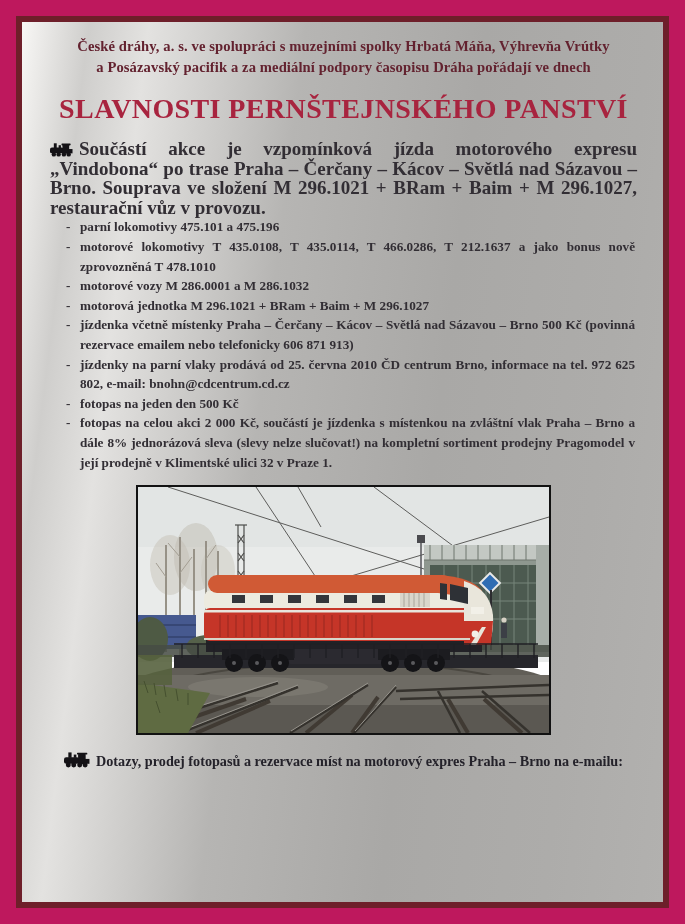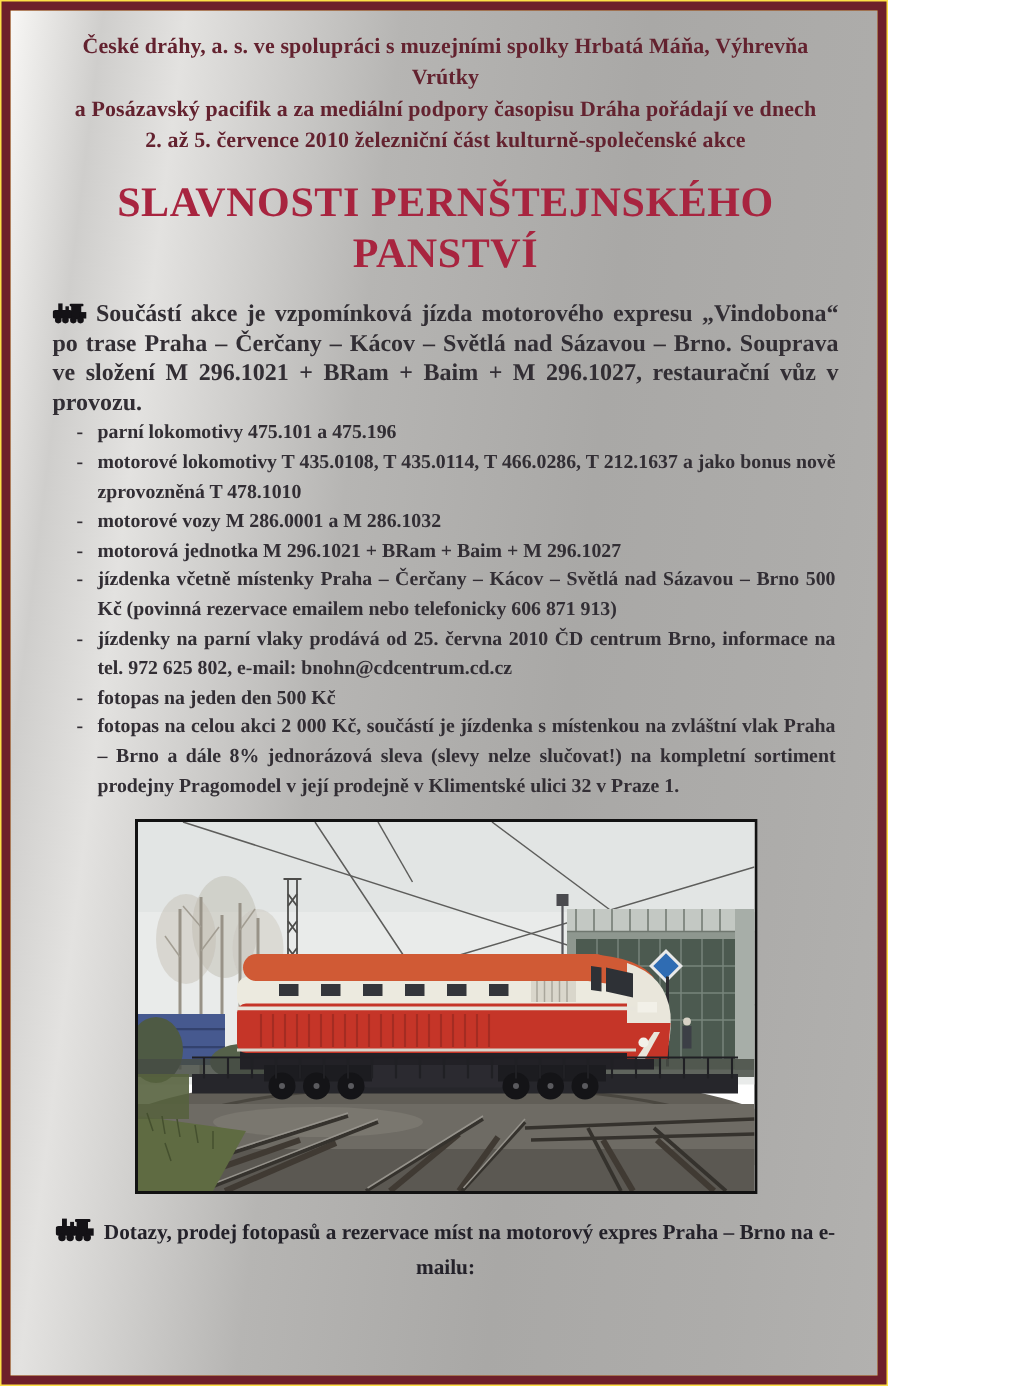--- a/index.html
+++ b/index.html
@@ -1,32 +1,32 @@
 <!DOCTYPE html>
 <html><head>
 <meta charset="utf-8">
 <style>
   html,body{margin:0;padding:0;background:#ffffff;}
   .sheet{
-    position:relative;width:592px;height:924px;box-sizing:border-box;
-    background:#fde047;padding:1px;
+    position:relative;width:685px;height:924px;box-sizing:border-box;
+    background:#be185d;padding:16px;
   }
   .frame{
     box-sizing:border-box;width:100%;height:100%;
     border:6px solid #6e1f2a;
     background:linear-gradient(97deg,#f8f7f5 0%,#cfcecc 9%,#e3e2e0 17%,#b6b5b3 38%,#a9a8a6 62%,#adacaa 84%,#b2b1af 100%);
     overflow:hidden;
     font-family:"Liberation Serif","DejaVu Serif",serif;
     font-weight:bold;
     color:#322e34;
     padding:14px 26px 0 28px;
   }
   .hdr{ text-align:center; font-size:14.6px; line-height:21px; color:#63222f; letter-spacing:.1px;}
   .title{ text-align:center; font-size:28px; line-height:34px; margin-top:14px; color:#a8243f; letter-spacing:.4px;}
-  .para{ font-size:16px; line-height:19.6px; text-align:justify; margin-top:13px;}
+  .para{ font-size:19px; line-height:19.6px; text-align:justify; margin-top:13px;}
   .para.tight{margin-top:11px;}
   .loco{ width:23px; height:14px; vertical-align:-2px; margin-right:6px; color:#141216;}
   .dash-list{ margin:0; padding:0; list-style:none; font-size:13.2px; line-height:19.6px;}
   .dash-list li{ display:flex;}
   .dash-list .dash{ flex:0 0 30px; padding-left:16px; box-sizing:border-box;}
   .dash-list .li-text{ flex:1; text-align:justify; padding-right:2px;}
   .photo-wrap{ margin:13px auto 0 auto; width:415px;}
   .photo-frame{ border:2px solid #121212; background:#fff; display:block;}
   .footer{ text-align:center; font-size:14.2px; line-height:23px; margin-top:15px; color:#24222a;}
 </style>
@@ -51,21 +51,20 @@
     </symbol>
   </defs>
 </svg>
 
 <div class="sheet">
   <div class="frame">
 
     <div class="hdr">
       <div>České dráhy, a. s. ve spolupráci s muzejními spolky Hrbatá Máňa, Výhrevňa Vrútky</div>
       <div>a Posázavský pacifik a za mediální podpory časopisu Dráha pořádají ve dnech</div>
-      <div>2. až 5. července 2010 železniční část kulturně-společenské akce</div>
     </div>
 
     <div class="title">SLAVNOSTI PERNŠTEJNSKÉHO PANSTVÍ</div>
 
     <div class="para">
       <svg class="loco">
           <use href="#loco-sym"></use>
         </svg><span>Součástí akce je vzpomínková jízda motorového expresu „Vindobona“ po trase Praha – Čerčany – Kácov – Světlá nad Sázavou – Brno. Souprava ve složení M 296.1021 + BRam + Baim + M 296.1027, restaurační vůz v provozu.</span>
     </div>
 

